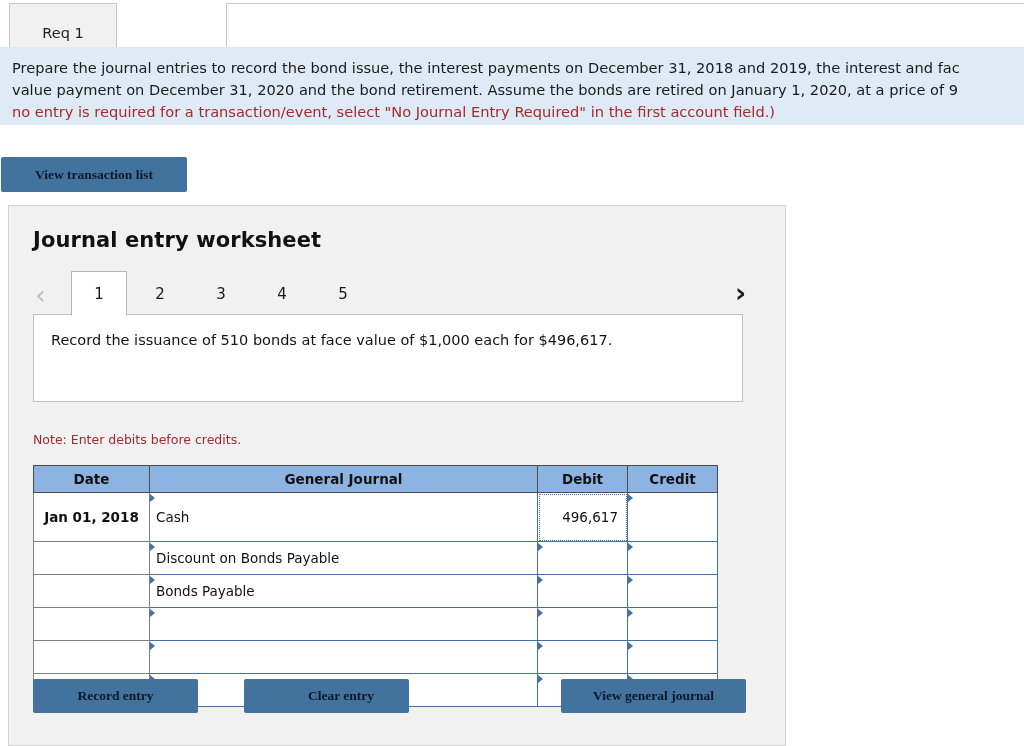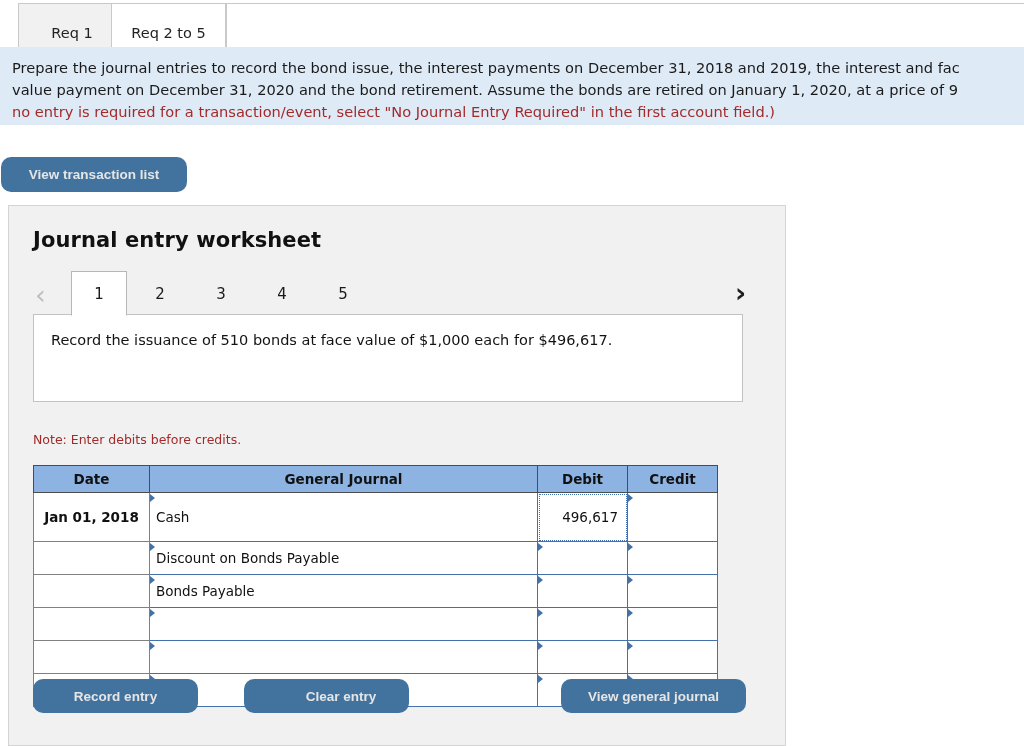--- a/index.html
+++ b/index.html
@@ -37,21 +37,21 @@
     align-items: center;
     justify-content: center;
     font-size: 14.5px;
     color: #222222;
     border: 1px solid #c9c9c9;
     border-bottom: none;
     cursor: pointer;
     user-select: none;
   }
   .tab-req1 {
-    left: 18px;
+    left: 9px;
     width: 108px;
     background: #f1f1f1;
   }
   .tab-req25 {
     left: 111px;
     width: 115px;
     background: #ffffff;
     border-left: 1px solid #c9c9c9;
   }
   .tab-filler {
@@ -84,30 +84,30 @@
     color: #1a1a1a;
     white-space: nowrap;
   }
   .banner-line.redline {
     color: #a42a2a;
   }
 
   
   .btn {
     background: #42739e;
-    color: #e5e5e5;
+    color: #0f172a;
     border: none;
-    font-family: Liberation Sans, sans-serif;
+    font-family: Liberation Serif, serif;
     font-weight: bold;
     cursor: pointer;
     display: flex;
     align-items: center;
     justify-content: center;
     box-sizing: border-box;
-    border-radius: 10px;
+    border-radius: 2px;
     padding: 0;
   }
   .btn-view-transaction {
     position: absolute;
     left: 1px;
     top: 157px;
     width: 186px;
     height: 35px;
     font-size: 13.5px;
   }
@@ -317,23 +317,20 @@
     height: 34px;
     font-size: 13.5px;
   }
 </style>
 </head>
 <body>
 
 <div class="tabstrip">
   <div class="tab tab-req1">
       <span>Req 1</span>
-    </div>
-  <div class="tab tab-req25">
-      <span>Req 2 to 5</span>
     </div>
   <div class="tab-filler"></div>
 </div>
 
 <div class="banner">
   <div class="banner-line">Prepare the journal entries to record the bond issue, the interest payments on December 31, 2018 and 2019,  the interest and fac</div>
   <div class="banner-line">value payment on December 31, 2020 and the bond retirement. Assume the bonds are retired on January 1, 2020, at a price of  9</div>
   <div class="banner-line redline">no entry is required for a transaction/event, select "No Journal Entry Required" in the first account field.)</div>
 </div>
 

